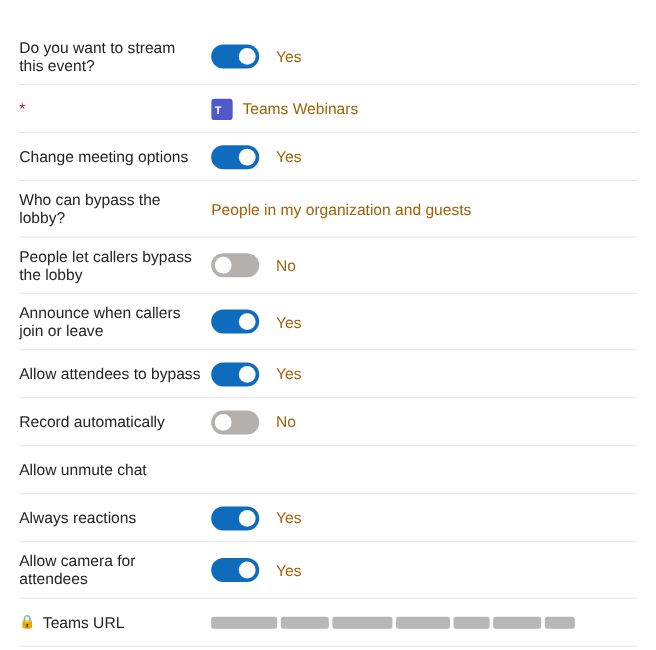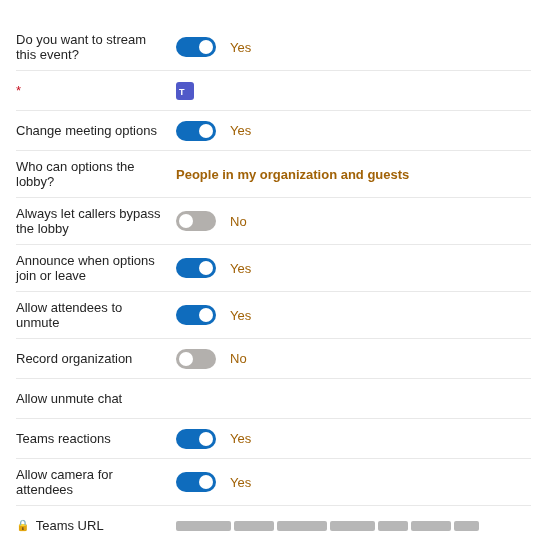--- a/index.html
+++ b/index.html
@@ -39,21 +39,21 @@
     }
     .row-value {
       flex: 1;
       display: flex;
       align-items: center;
       gap: 8px;
       color: #a16207;
       font-size: 13px;
     }
     .row-value.bold {
-      font-weight: 700;
+      font-weight: 400;
     }
     .toggle-track {
       width: 40px;
       height: 20px;
       border-radius: 10px;
       display: flex;
       align-items: center;
       cursor: pointer;
       transition: background 0.2s;
       position: relative;
@@ -125,93 +125,94 @@
         <div class="row-label">
           <span class="required-star"> *</span>
         </div>
         <div class="row-value">
           <span class="provider-icon">
             <svg width="18" height="18" viewBox="0 0 18 18" fill="none" xmlns="http://www.w3.org/2000/svg">
       <rect width="18" height="18" rx="3" fill="#5059C9"></rect>
       <text x="3" y="13" font-size="9" fill="white" font-family="Segoe UI, sans-serif" font-weight="bold">T</text>
     </svg>
           </span>
+          <span>Teams Webinars</span>
         </div>
       </div>
       <div class="row">
         <div class="row-label">
           <span>Change meeting options</span>
         </div>
         <div class="row-value">
           <div class="toggle-track on">
             <div class="toggle-thumb"></div>
           </div>
           <span style="margin-left: 6px;">Yes</span>
         </div>
       </div>
       <div class="row">
         <div class="row-label">
-          <span>Who can options the lobby?</span>
+          <span>Who can bypass the lobby?</span>
         </div>
         <div class="row-value bold">
           <span>People in my organization and guests</span>
         </div>
       </div>
       <div class="row">
         <div class="row-label">
-          <span>Always let callers bypass the lobby</span>
+          <span>People let callers bypass the lobby</span>
         </div>
         <div class="row-value">
           <div class="toggle-track off">
             <div class="toggle-thumb"></div>
           </div>
           <span style="margin-left: 6px;">No</span>
         </div>
       </div>
       <div class="row">
         <div class="row-label">
-          <span>Announce when options join or leave</span>
-        </div>
-        <div class="row-value">
-          <div class="toggle-track on">
-            <div class="toggle-thumb"></div>
-          </div>
-          <span style="margin-left: 6px;">Yes</span>
-        </div>
-      </div>
-      <div class="row">
-        <div class="row-label">
-          <span>Allow attendees to unmute</span>
-        </div>
-        <div class="row-value">
-          <div class="toggle-track on">
-            <div class="toggle-thumb"></div>
-          </div>
-          <span style="margin-left: 6px;">Yes</span>
-        </div>
-      </div>
-      <div class="row">
-        <div class="row-label">
-          <span>Record organization</span>
+          <span>Announce when callers join or leave</span>
+        </div>
+        <div class="row-value">
+          <div class="toggle-track on">
+            <div class="toggle-thumb"></div>
+          </div>
+          <span style="margin-left: 6px;">Yes</span>
+        </div>
+      </div>
+      <div class="row">
+        <div class="row-label">
+          <span>Allow attendees to bypass</span>
+        </div>
+        <div class="row-value">
+          <div class="toggle-track on">
+            <div class="toggle-thumb"></div>
+          </div>
+          <span style="margin-left: 6px;">Yes</span>
+        </div>
+      </div>
+      <div class="row">
+        <div class="row-label">
+          <span>Record automatically</span>
         </div>
         <div class="row-value">
           <div class="toggle-track off">
             <div class="toggle-thumb"></div>
           </div>
           <span style="margin-left: 6px;">No</span>
         </div>
       </div>
       <div class="row">
         <div class="row-label">
           <span>Allow unmute chat</span>
         </div>
       </div>
       <div class="row">
         <div class="row-label">
-          <span>Teams reactions</span>
+          <span>Always reactions</span>
         </div>
         <div class="row-value">
           <div class="toggle-track on">
             <div class="toggle-thumb"></div>
           </div>
           <span style="margin-left: 6px;">Yes</span>
         </div>
       </div>
       <div class="row">
         <div class="row-label">

